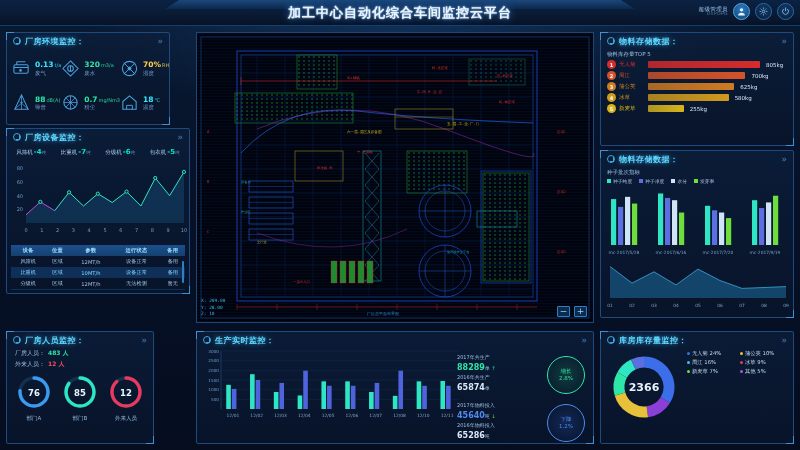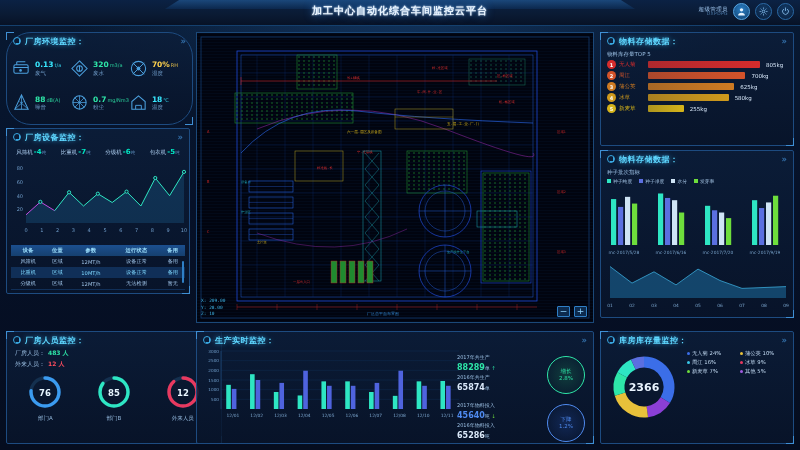--- a/index.html
+++ b/index.html
@@ -16,21 +16,21 @@
       linear-gradient(180deg,#081a33 0%, #061128 45%, #050d1f 100%);
   }
   
   .header{position:absolute;left:0;top:0;width:800px;height:26px;
     background:linear-gradient(180deg,#0b2244 0%,#0a1a33 60%,#071226 100%);
     border-bottom:1px solid #14406e;}
   .header:before{content:"";position:absolute;left:50%;top:0;transform:translateX(-50%);
     width:470px;height:9px;background:linear-gradient(180deg,#1d4e84,#0c2950);
     clip-path:polygon(3% 0,97% 0,100% 100%,0% 100%);opacity:.85;}
   .header-title{position:absolute;left:50%;top:4px;transform:translateX(-50%);
-    font-size:10px;letter-spacing:1px;color:#e8f4ff;white-space:nowrap;
+    font-size:13px;letter-spacing:1px;color:#e8f4ff;white-space:nowrap;
     text-shadow:0 0 8px #2d7fd6,0 0 2px #fff;font-weight:bold;}
   .hdr-right{position:absolute;right:6px;top:3px;display:flex;align-items:center;gap:5px;}
   .hdr-user{line-height:1;text-align:right;}
   .hdr-user .u1{font-size:5.5px;color:#9fc6ef;display:block;letter-spacing:.4px;}
   .hdr-user .u2{font-size:4.5px;color:#4f7cab;display:block;letter-spacing:.4px;}
   .hdr-ic{width:17px;height:17px;border-radius:50%;border:1px solid #2b6ba8;
     display:flex;align-items:center;justify-content:center;font-size:9px;color:#8fc4f2;
     background:radial-gradient(circle at 50% 35%,#123a66,#0a1f3c);}
   .hdr-ic.solid{background:radial-gradient(circle at 50% 35%,#2a7ec4,#12416f);color:#e6f3ff;border-color:#58a8e6;}
   
@@ -151,21 +151,21 @@
       </div>
       <div class="hdr-ic">
         <svg width="9" height="9" viewBox="0 0 16 16">
             <path d="M5 3.6a5.2 5.2 0 1 0 6 0" fill="none" stroke="#8fc4f2" stroke-width="1.4"></path>
             <path d="M8 1v6" stroke="#8fc4f2" stroke-width="1.4"></path>
           </svg>
       </div>
     </div>
   </div>
 
-  <div class="panel" style="left:6px;top:32px;width:187px;height:93px;border-radius:25px;">
+  <div class="panel" style="left:6px;top:32px;width:164px;height:93px;">
     <div class="ptitle">
       <span class="dot"></span>
       <h3>厂房环境监控：</h3>
       <span class="more">»</span>
     </div>
     <div class="pbody">
         <div class="env-grid" id="envGrid">
           <div class="env-cell">
             <svg class="env-ico" viewBox="0 0 20 20">
               <rect x="2" y="6" width="15" height="9" rx="1.5" fill="none" stroke="#4fa8e8" stroke-width="1.1"></rect>
@@ -314,21 +314,21 @@
                 <td class="">检修中</td>
                 <td class="">暂无</td>
               </tr>
             </tbody>
         </table>
         <div class="scroll-thumb"></div>
       </div>
     </div>
   </div>
 
-  <div class="panel" style="left:6px;top:331px;width:216px;height:113px;">
+  <div class="panel" style="left:6px;top:331px;width:148px;height:113px;">
     <div class="ptitle">
       <span class="dot"></span>
       <h3>厂房人员监控：</h3>
       <span class="more">»</span>
     </div>
     <div class="pbody">
       <div id="ppLines">
           <div class="pp-line"><span>厂房人员：</span><b style="color:#2ee6a8">483 人</b></div>
           <div class="pp-line"><span>外来人员：</span><b style="color:#ff4d5e">12 人</b></div>
         </div>

